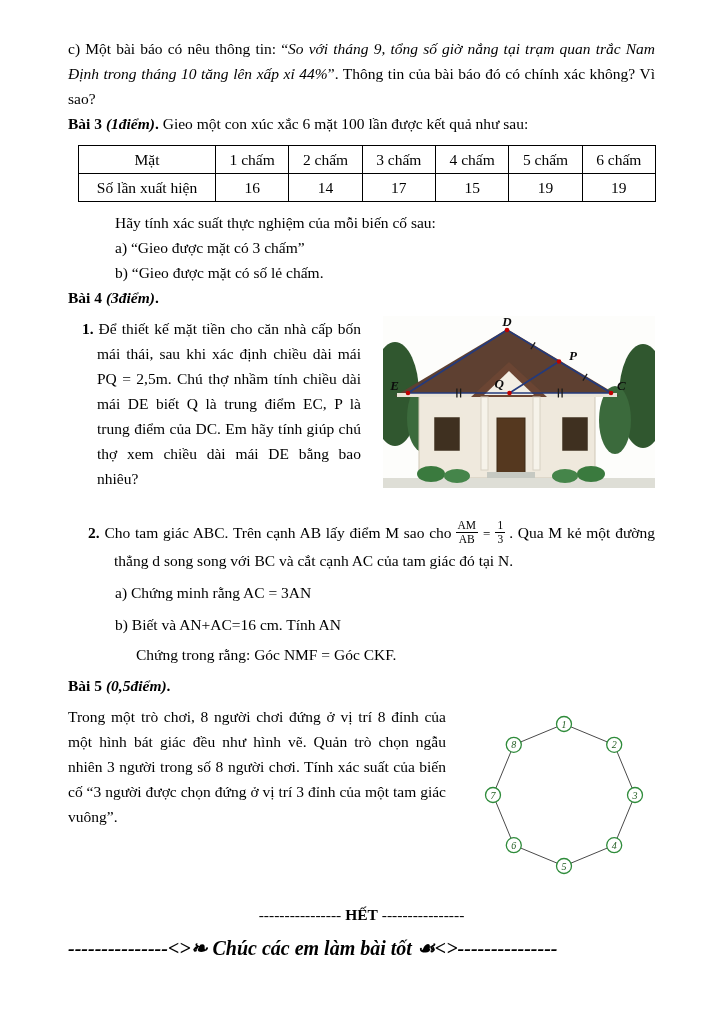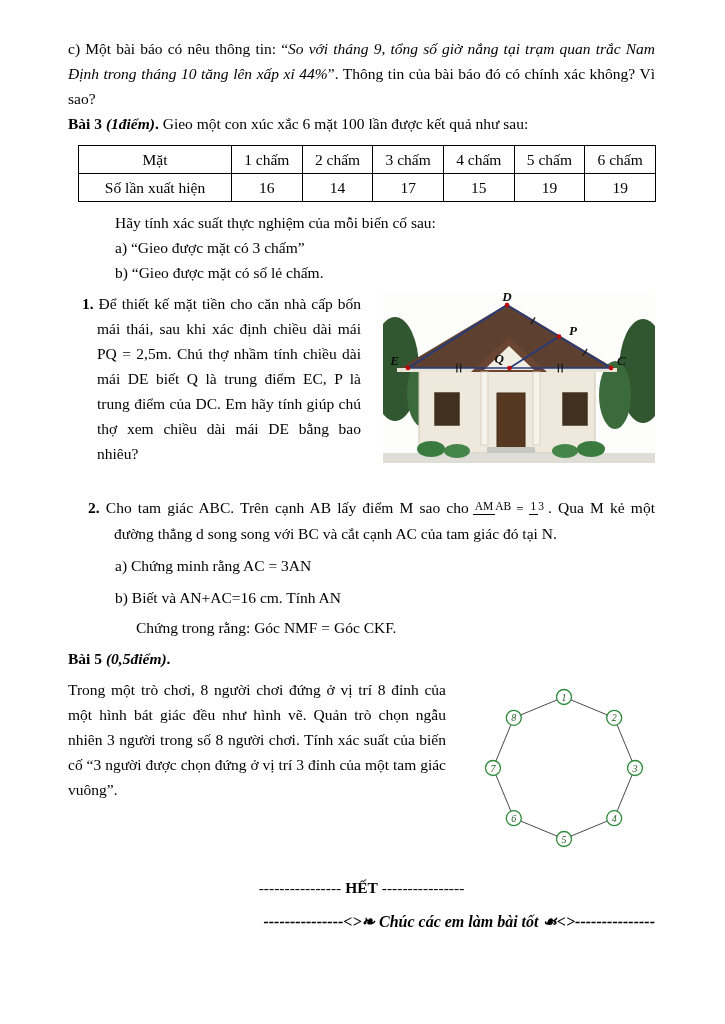--- a/index.html
+++ b/index.html
@@ -10,44 +10,44 @@
   }
   .page{box-sizing:border-box;width:725px;height:1020px;padding:36px 70px 0 68px;}
   p{margin:0;line-height:25px;text-align:justify;}
   .bold{font-weight:bold}
   .italic{font-style:italic}
   .bolditalic{font-weight:bold;font-style:italic}
   .sub{margin-left:47px;}
   .sub2{margin-left:68px;}
   
   table.dice{border-collapse:collapse;width:578px;margin:9px 0 8px 10px;}
-  table.dice td{border:1px solid #000;text-align:center;padding:3px 10px;height:21px;}
+  table.dice td{border:1px solid #000;text-align:center;padding:3px 2px;height:21px;}
   table.dice td.first{width:132px;}
   
   .q1-row{display:flex;align-items:flex-start;margin-top:6px;}
   .q1-text{width:296px;margin-left:14px;}
   .q1-text p{padding-left:15px;text-indent:-15px;}
   .q1-figure{margin-left:22px;}
   
   .q2-lead{margin-top:28px;margin-left:20px;padding-left:26px;text-indent:-26px;}
   .q2-item{margin-top:7px;}
   .q2-sub{margin-top:5px;}
   
-  .frac{display:inline-flex;flex-direction:row;text-align:center;vertical-align:middle;
+  .frac{display:inline-flex;flex-direction:column;text-align:center;vertical-align:middle;
         line-height:1.15;font-size:11.5px;margin:0 4px;position:relative;top:-2px;text-indent:0;}
   .frac .num{border-bottom:1px solid #000;padding:0 2px;}
   .frac-eq{font-size:13px;margin:0 1px;}
   
   .b5-head{margin-top:6px;}
   .b5-row{display:flex;align-items:flex-start;margin-top:6px;}
   .b5-text{width:378px;}
   .b5-figure{margin-left:32px;margin-top:6px;}
   
   .footer-het{text-align:center;margin-top:18px;}
-  .footer-wish{text-align:right;margin-top:9px;font-weight:bold;font-style:italic;font-size:16px;}
+  .footer-wish{text-align:left;margin-top:9px;font-weight:bold;font-style:italic;font-size:20px;}
   svg text{font-family:"Liberation Serif","DejaVu Serif",serif;}
 </style>
 </head>
 <body>
 
 <div class="page">
 
   <p><span>c) Một bài báo có nêu thông tin: “</span><span class="italic">So với tháng 9, tổng số giờ nắng tại trạm quan trắc Nam Định trong tháng 10 tăng lên xấp xỉ 44%</span><span>”. Thông tin của bài báo đó có chính xác không? Vì sao?</span></p>
 
   <p><span class="bold">Bài 3 </span><span class="bolditalic">(1điểm)</span><span class="bold">.</span><span> Gieo một con xúc xắc 6 mặt 100 lần được kết quả như sau:</span></p>
@@ -72,20 +72,21 @@
       <td>19</td>
       <td>19</td>
     </tr>
   </tbody>
     </table>
 
   <p class="sub">Hãy tính xác suất thực nghiệm của mỗi biến cố sau:</p>
   <p class="sub">a) “Gieo được mặt có 3 chấm”</p>
   <p class="sub">b) “Gieo được mặt có số lẻ chấm.</p>
 
+  <p><span class="bold">Bài 4 </span><span class="bolditalic">(3điểm)</span><span class="bold">.</span></p>
 
   <div class="q1-row">
     <div class="q1-text">
       <p><span class="bold">1.</span> <span>Để thiết kế mặt tiền cho căn nhà cấp bốn mái thái, sau khi xác định chiều dài mái PQ = 2,5m. Chú thợ nhầm tính chiều dài mái DE biết Q là trung điểm EC, P là trung điểm của DC. Em hãy tính giúp chú thợ xem chiều dài mái DE bằng bao nhiêu?</span></p>
     </div>
     <div class="q1-figure">
       <svg width="272" height="172" viewBox="0 0 272 172">
         <rect x="0" y="0" width="272" height="172" fill="#fdfdfb"></rect>
         <g>
           <ellipse cx="12" cy="78" rx="24" ry="52" fill="#30572f"></ellipse>

